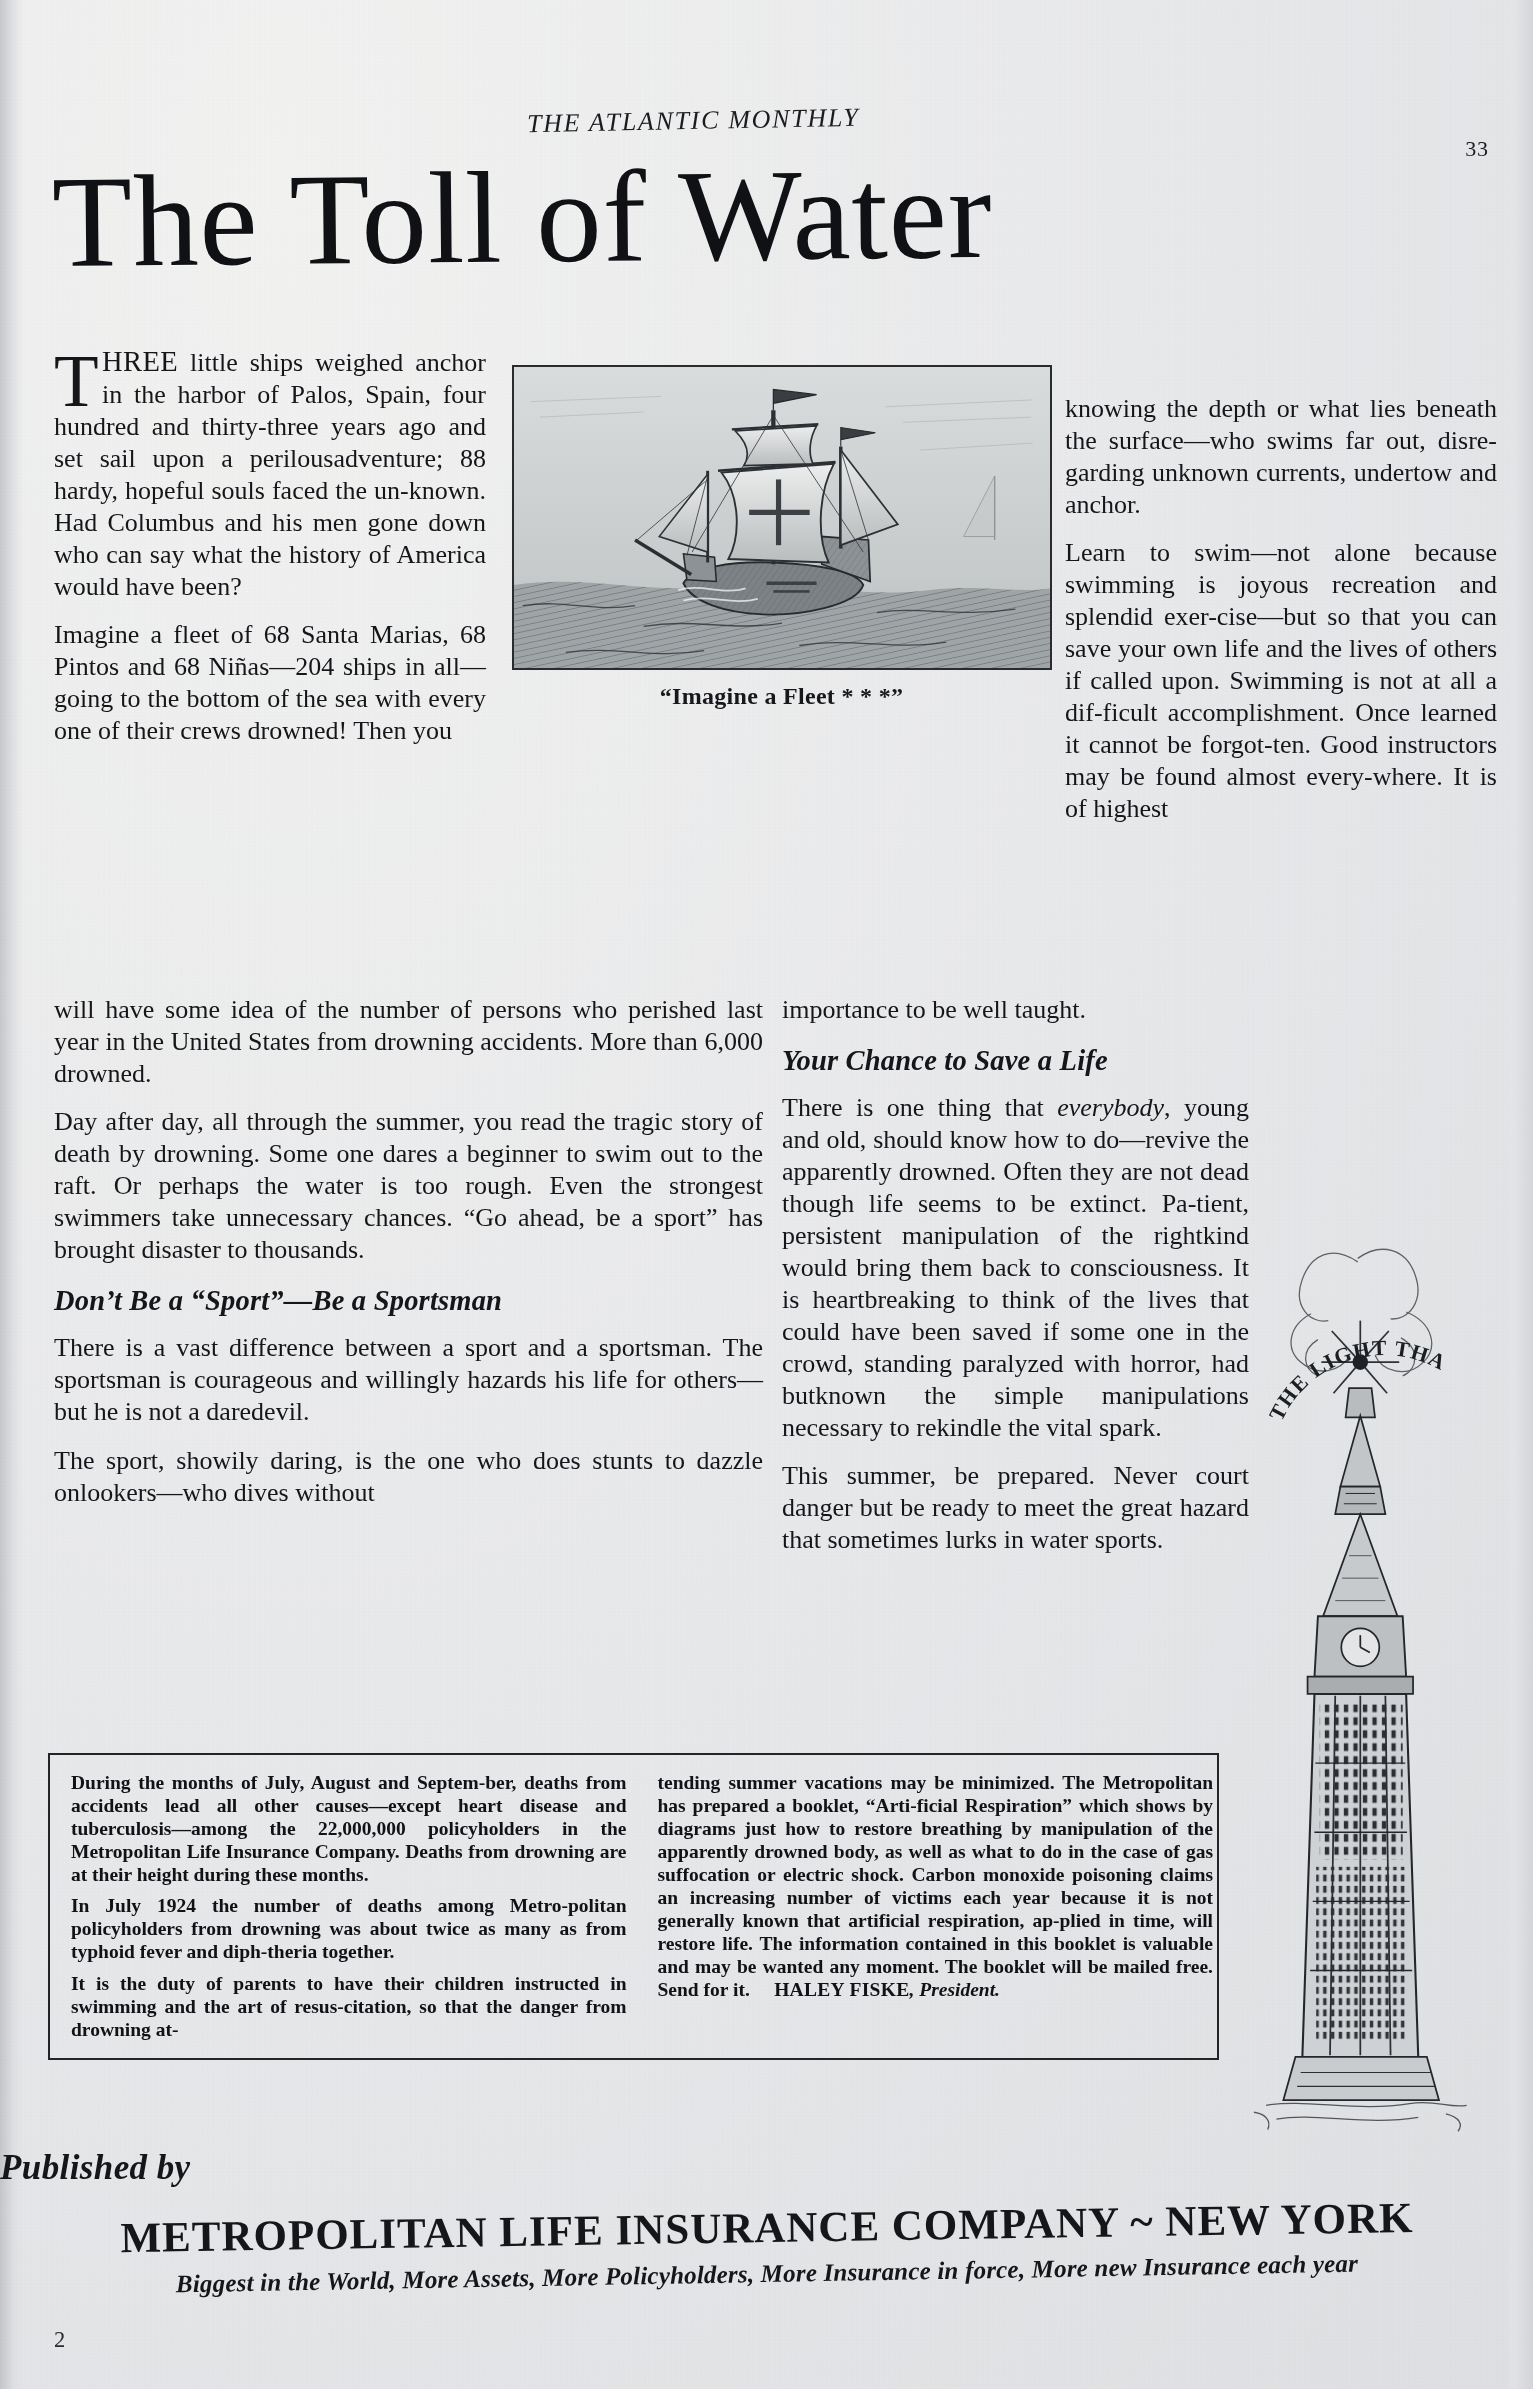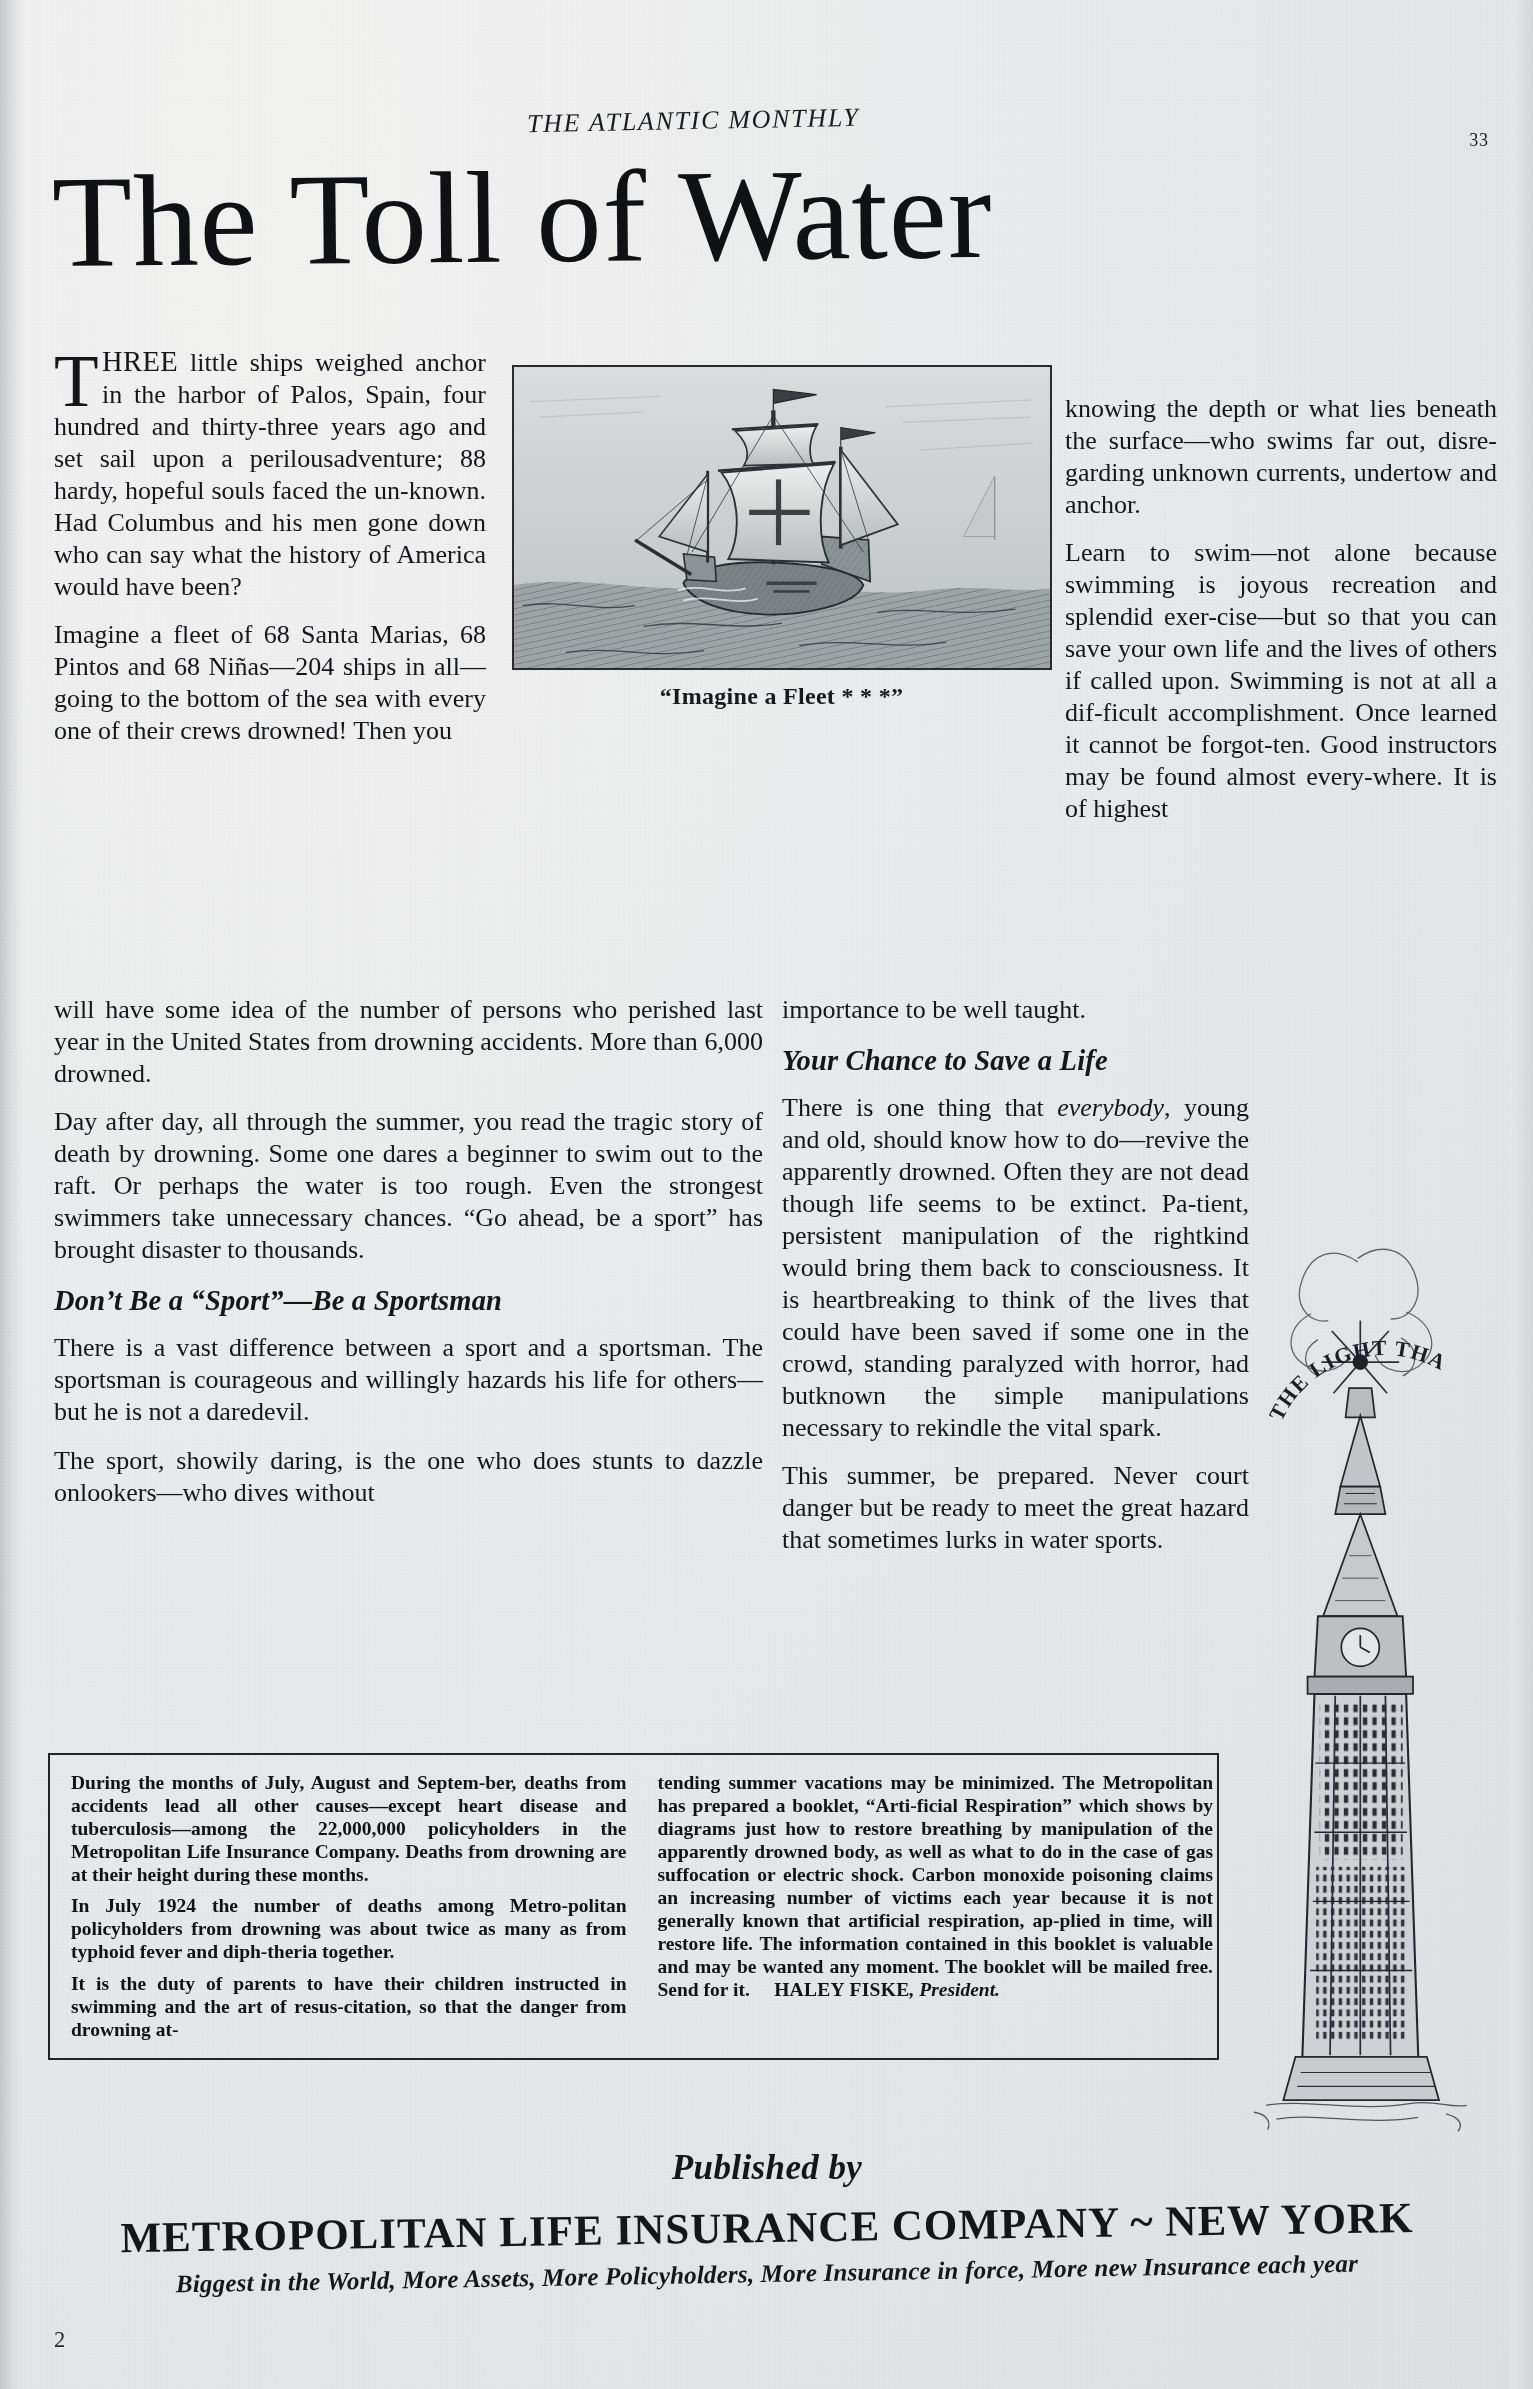--- a/index.html
+++ b/index.html
@@ -37,22 +37,22 @@
   
   .runhead{
     position:absolute; left:527px; top:106px;
     font-family:"Liberation Serif", serif;
     font-style:italic; font-size:26px; letter-spacing:1.7px;
     transform:rotate(-1.1deg);
     color:#1b1c20;
     white-space:nowrap;
   }
   .folio-top{
-    position:absolute; right:45px; top:130px;
-    font-size:18px; letter-spacing:0.9px; color:#1b1c20;
+    position:absolute; right:45px; top:136px;
+    font-size:22px; letter-spacing:0.9px; color:#1b1c20;
   }
 
   
   .title{
     position:absolute; left:52px; top:149px; width:1452px;
     font-family:"Liberation Serif", serif;
     font-size:131px; line-height:1.0;
     letter-spacing:0.9px;
     color:#101114;
     white-space:nowrap;
@@ -133,21 +133,20 @@
     color:#111216;
   }
   .boxcol p{ margin:0 0 8.6px 0; }
   .boxcol.right{ padding-left:12px; padding-right:4px; }
   .sig{ font-weight:bold; font-style:italic; white-space:nowrap; }
   .sig .nm{ font-style:normal; letter-spacing:0.3px; }
 
   
   .pubby{
     position:absolute; left:0; top:2148px; width:1534px;
-    text-align:center;
     font-style:italic; font-weight:bold; font-size:35px;
     letter-spacing:0.4px;
   }
   .company{
     position:absolute; left:0; top:2203px; width:1534px;
     text-align:center;
     font-family:"Liberation Serif", serif;
     font-weight:bold; font-size:43px; letter-spacing:1px;
     transform:rotate(-0.9deg);
     white-space:nowrap;

